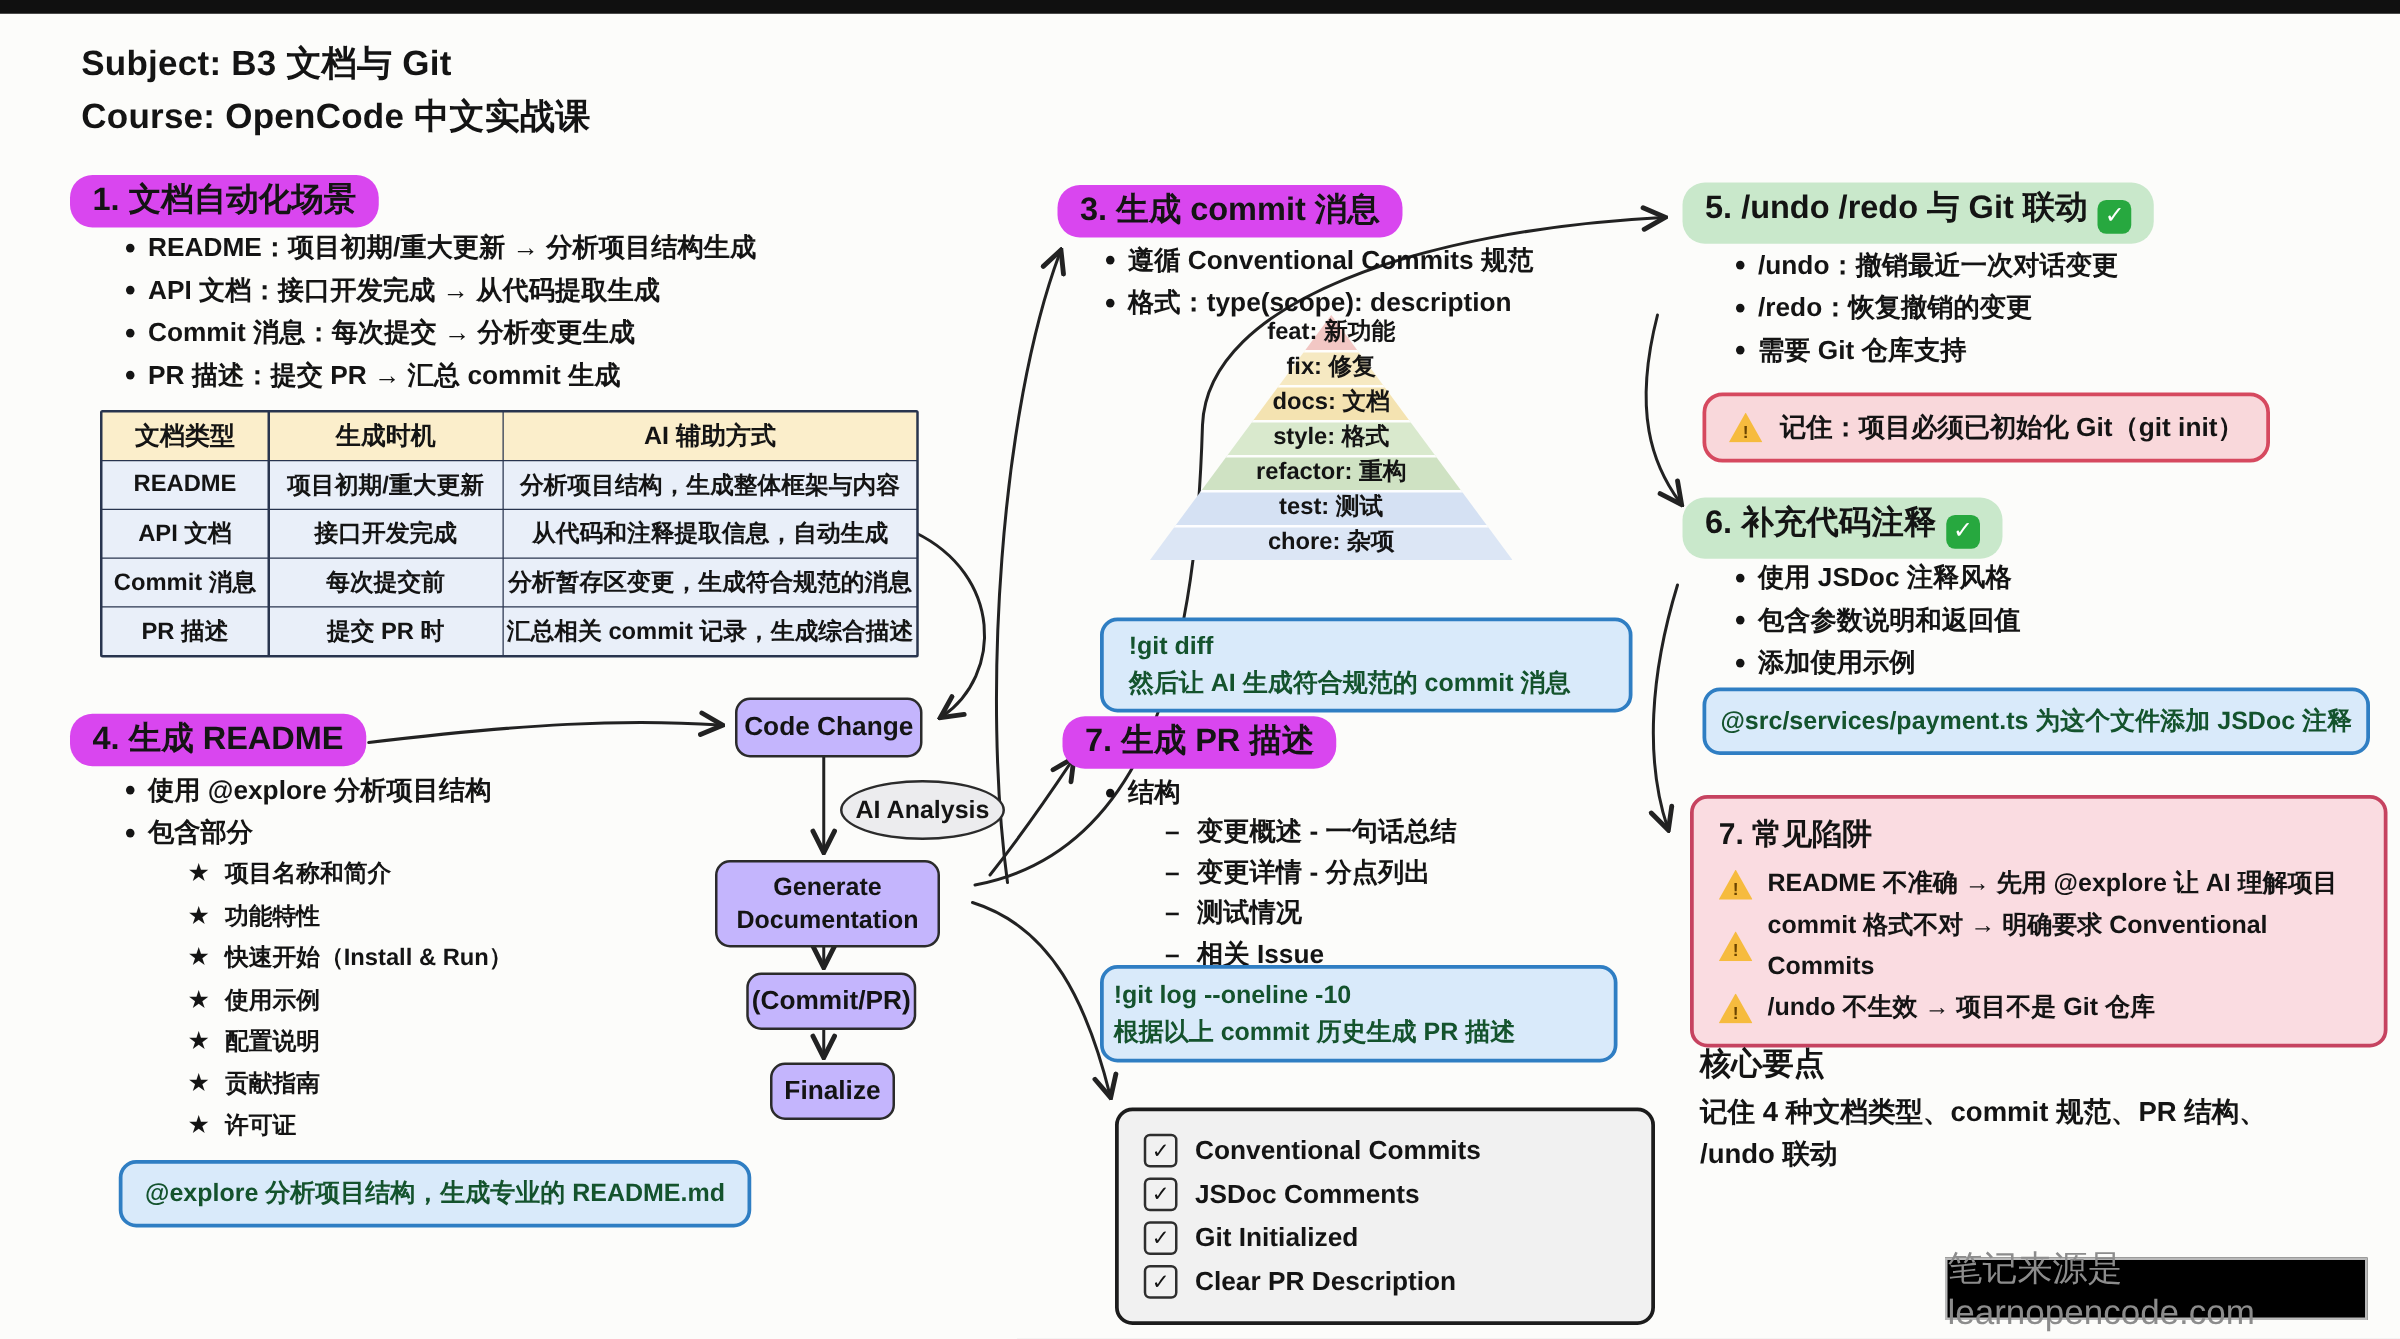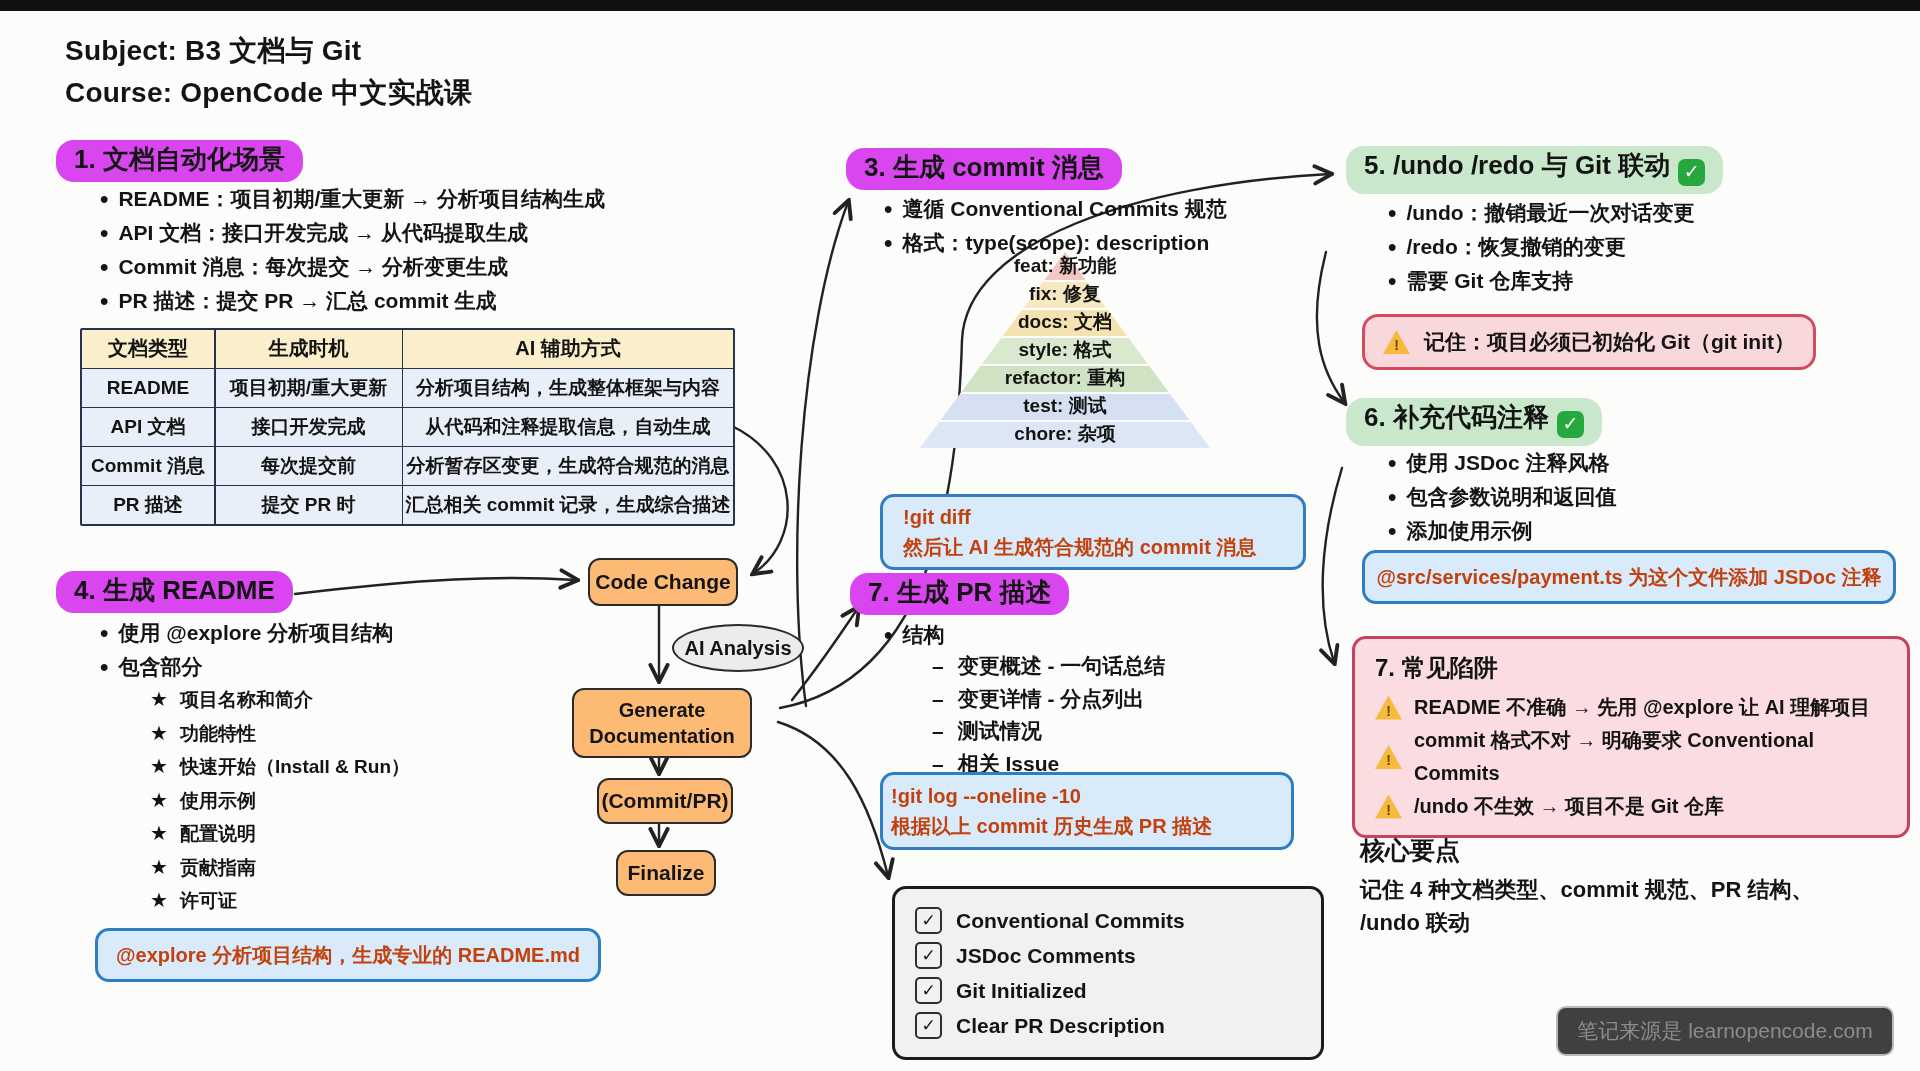--- a/index.html
+++ b/index.html
@@ -21,26 +21,26 @@
   .stars .star::before{content:"★";font-size:20px;}
   .dashes .row{display:flex;gap:14px;font-size:21px;line-height:32.5px;text-align:center;}
   .dashes .dash::before{content:"–";}
   
   .doc-table{border:2.5px solid #28344e;border-radius:2px;display:grid;
     grid-template-columns:132px 186px 330px;background:#28344e;gap:1.5px;}
   .doc-table .cell{background:#e9eff9;display:flex;align-items:center;justify-content:center;
     font-size:19px;height:37.5px;padding:0 6px;white-space:nowrap;}
   .doc-table .th{background:#fbeecb;font-size:20px;}
   
-  .blue-box{background:#d9eafa;border:3px solid #2f7ec3;border-radius:14px;color:#c2410c;
+  .blue-box{background:#d9eafa;border:3px solid #2f7ec3;border-radius:14px;color:#14532d;
     font-size:20px;display:flex;flex-direction:column;justify-content:center;}
   .blue-box.center{align-items:center;}
   .blue-box .ln{line-height:30px;}
   
-  .node{background:#fdba74;border:2.5px solid #2b2b2b;border-radius:12px;display:flex;
+  .node{background:#c4b5fd;border:2.5px solid #2b2b2b;border-radius:12px;display:flex;
     flex-direction:column;align-items:center;justify-content:center;font-size:21px;line-height:26px;}
   .ellipse{background:#ececee;border:2.5px solid #2b2b2b;border-radius:50%;display:flex;
     align-items:center;justify-content:center;font-size:20px;}
   
   .pyramid{width:290px;height:196px;}
   .pyr-clip{position:absolute;inset:0;clip-path:polygon(50% 0,100% 100%,0 100%);}
   .band{height:28px;border-top:2px solid rgba(255,255,255,.95);box-sizing:border-box;}
   .pyr-labels{position:absolute;inset:0;display:flex;flex-direction:column;}
   .pyr-labels div{height:28px;line-height:28px;text-align:center;font-size:19px;white-space:nowrap;}
   
@@ -57,22 +57,22 @@
   .tri::after{content:"!";color:#6b4500;font-size:14px;line-height:17px;font-weight:900;}
   
   .warn-box{background:#f9d8db;border:3.5px solid #d6495f;border-radius:16px;display:flex;
     align-items:center;gap:14px;padding:0 18px;font-size:21px;}
   .pitfall-box{background:#fadce1;border:3.5px solid #c64360;border-radius:14px;padding:12px 20px;}
   .pitfall-box .title{font-size:24px;line-height:34px;margin-bottom:6px;}
   .pitfall-box .row{display:flex;align-items:center;gap:12px;font-size:20px;line-height:33px;}
   
   .kp-title{font-size:25px;}
   .kp-line{font-size:22px;line-height:35px;}
-  .watermark{background:#404040;border:2.5px solid #b9b9b9;border-radius:10px;color:#8c8c8c;
-    font-size:21px;font-weight:500;display:flex;align-items:center;justify-content:center;}
+  .watermark{background:#000000;border:2.5px solid #b9b9b9;border-radius:0;color:#8c8c8c;
+    font-size:28px;font-weight:500;display:flex;align-items:center;justify-content:center;}
   svg.arrows{position:absolute;left:0;top:0;pointer-events:none;}
 </style>
 </head>
 <body>
 
 <div class="canvas">
   <div class="topbar"></div>
 
   <svg class="arrows" width="1920" height="1071">
     <defs>

